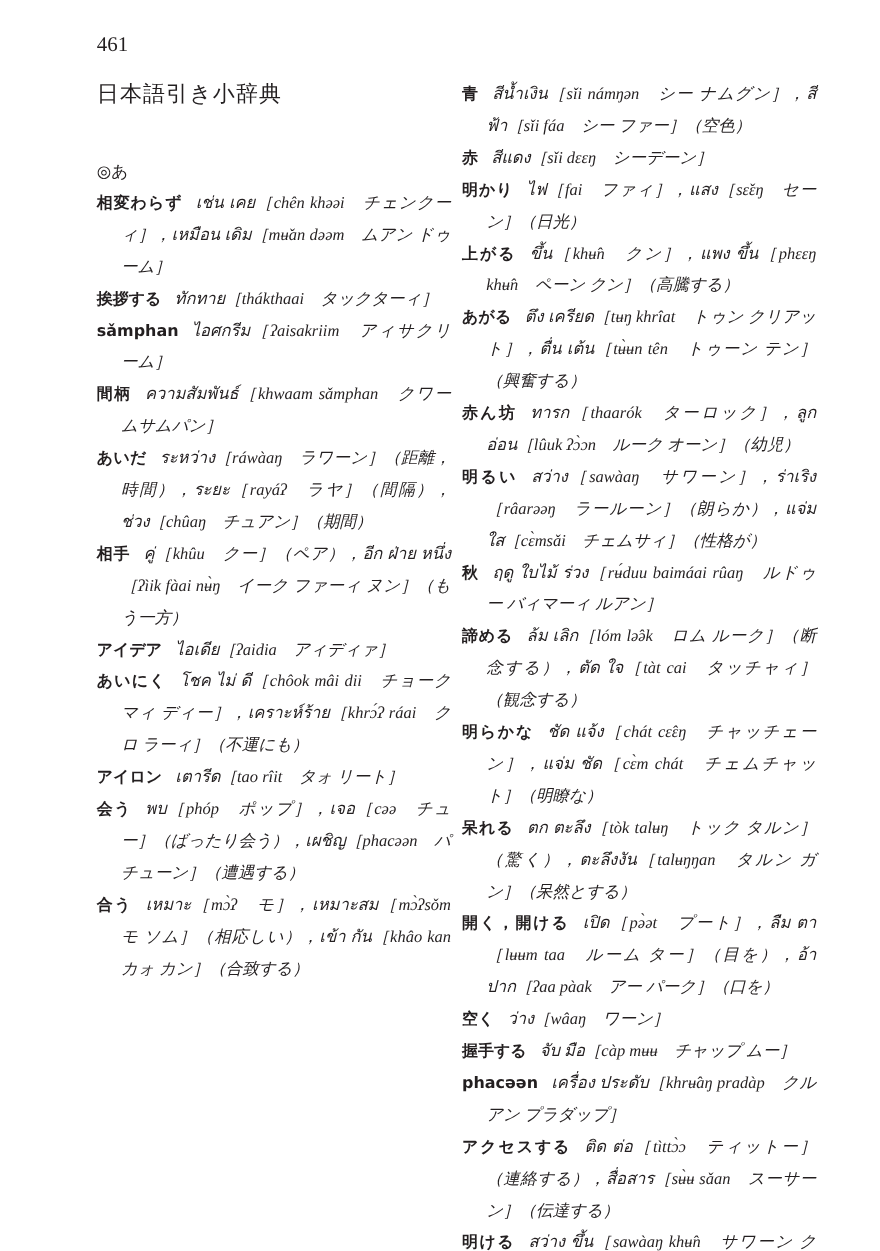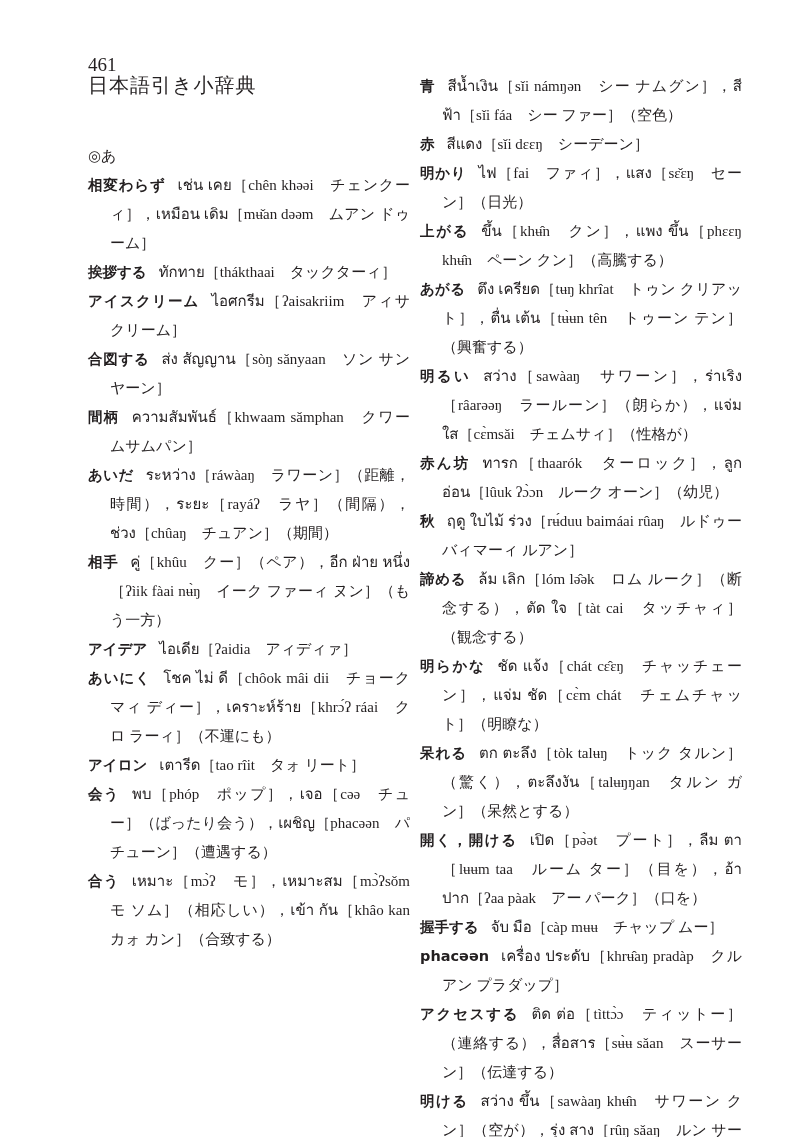--- a/index.html
+++ b/index.html
@@ -1,65 +1,65 @@
 <!DOCTYPE html>
 <html><head>
 <meta charset="utf-8">
 <style>
   html, body { margin:0; padding:0; background:#ffffff; }
   body { width:800px; height:1137px; position:relative; overflow:hidden;
          font-family:"DejaVu Serif", "Liberation Serif", serif; color:#231f20; }
   .page-number { position:absolute; left:88px; top:30px; font-size:19px;
-                 font-family:"Liberation Serif", serif;margin-top:24px; }
+                 font-family:"Liberation Serif", serif; }
   .page-title { position:absolute; left:88px; top:72px; font-size:20px;
                 font-family:Liberation Serif, serif; letter-spacing:1px; }
   .col { position:absolute; top:0; width:322px; font-size:14.2px; line-height:29px; }
   .col-left { left:88px; top:142px; }
   .col-right { left:420px; top:72px; }
   .section-head { font-size:15px; }
   .entry { padding-left:22px; text-indent:-22px; text-align:justify; }
   .hw { font-family:"DejaVu Sans", sans-serif; font-weight:bold; font-size:14.5px; margin-right:12px; }
-  .body { font-family:"Liberation Serif", "DejaVu Serif", serif; font-size:15px; }
+  .body { font-family:"Liberation Serif", "DejaVu Serif", serif; font-size:15px;font-style:italic; }
 </style>
 </head>
 <body>
 
 <div class="page-number">461</div>
 <div class="page-title">日本語引き小辞典</div>
 
 <div class="col col-left">
   <div class="section-head">◎あ</div>
   <div id="left-entries">
       <div class="entry"><span class="hw">相変わらず</span><span class="body">เช่น เคย［chên khəəi　チェンクーィ］，เหมือน เดิม［mʉ̌an dəəm　ムアン ドゥーム］</span></div>
       <div class="entry"><span class="hw">挨拶する</span><span class="body">ทักทาย［thákthaai　タックターィ］</span></div>
-      <div class="entry"><span class="hw">アイスクリーム</span><span class="body">ไอศกรีม［ʔaisakriim　アィサクリーム］</span></div>
-      <div class="entry"><span class="hw">合図する</span><span class="body">ส่ง สัญญาน［sòŋ sǎnyaan　ソン サンヤーン］</span></div>
+      <div class="entry"><span class="hw">sǎmphan</span><span class="body">ไอศกรีม［ʔaisakriim　アィサクリーム］</span></div>
       <div class="entry"><span class="hw">間柄</span><span class="body">ความสัมพันธ์［khwaam sǎmphan　クワームサムパン］</span></div>
       <div class="entry"><span class="hw">あいだ</span><span class="body">ระหว่าง［ráwàaŋ　ラワーン］（距離，時間），ระยะ［rayáʔ　ラヤ］（間隔），ช่วง［chûaŋ　チュアン］（期間）</span></div>
       <div class="entry"><span class="hw">相手</span><span class="body">คู่［khûu　クー］（ペア），อีก ฝ่าย หนึ่ง［ʔìik fàai nʉ̀ŋ　イーク ファーィ ヌン］（もう一方）</span></div>
       <div class="entry"><span class="hw">アイデア</span><span class="body">ไอเดีย［ʔaidia　アィディァ］</span></div>
       <div class="entry"><span class="hw">あいにく</span><span class="body">โชค ไม่ ดี［chôok mâi dii　チョーク マィ ディー］，เคราะห์ร้าย［khrɔ́ʔ ráai　クロ ラーィ］（不運にも）</span></div>
       <div class="entry"><span class="hw">アイロン</span><span class="body">เตารีด［tao rîit　タォ リート］</span></div>
       <div class="entry"><span class="hw">会う</span><span class="body">พบ［phóp　ポップ］，เจอ［cəə　チュー］（ばったり会う），เผชิญ［phacəən　パチューン］（遭遇する）</span></div>
       <div class="entry"><span class="hw">合う</span><span class="body">เหมาะ［mɔ̀ʔ　モ］，เหมาะสม［mɔ̀ʔsǒm　モ ソム］（相応しい），เข้า กัน［khâo kan　カォ カン］（合致する）</span></div>
     </div>
 </div>
 
 <div class="col col-right">
   <div id="right-entries">
       <div class="entry"><span class="hw">青</span><span class="body">สีน้ำเงิน［sǐi námŋən　シー ナムグン］，สีฟ้า［sǐi fáa　シー ファー］（空色）</span></div>
       <div class="entry"><span class="hw">赤</span><span class="body">สีแดง［sǐi dɛɛŋ　シーデーン］</span></div>
       <div class="entry"><span class="hw">明かり</span><span class="body">ไฟ［fai　ファィ］，แสง［sɛ̌ɛŋ　セーン］（日光）</span></div>
       <div class="entry"><span class="hw">上がる</span><span class="body">ขึ้น［khʉ̂n　クン］，แพง ขึ้น［phɛɛŋ khʉ̂n　ペーン クン］（高騰する）</span></div>
       <div class="entry"><span class="hw">あがる</span><span class="body">ตึง เครียด［tʉŋ khrîat　トゥン クリアット］，ตื่น เต้น［tʉ̀ʉn tên　トゥーン テン］（興奮する）</span></div>
+      <div class="entry"><span class="hw">赤ん坊</span><span class="body">ทารก［thaarók　ターロック］，ลูก อ่อน［lûuk ʔɔ̀ɔn　ルーク オーン］（幼児）</span></div>
       <div class="entry"><span class="hw">明るい</span><span class="body">สว่าง［sawàaŋ　サワーン］，ร่าเริง［râarəəŋ　ラールーン］（朗らか），แจ่ม ใส［cɛ̀msǎi　チェムサィ］（性格が）</span></div>
-      <div class="entry"><span class="hw">赤ん坊</span><span class="body">ทารก［thaarók　ターロック］，ลูก อ่อน［lûuk ʔɔ̀ɔn　ルーク オーン］（幼児）</span></div>
       <div class="entry"><span class="hw">秋</span><span class="body">ฤดู ใบไม้ ร่วง［rʉ́duu baimáai rûaŋ　ルドゥー バィマーィ ルアン］</span></div>
       <div class="entry"><span class="hw">諦める</span><span class="body">ล้ม เลิก［lóm lə̂ək　ロム ルーク］（断念する），ตัด ใจ［tàt cai　タッチャィ］（観念する）</span></div>
       <div class="entry"><span class="hw">明らかな</span><span class="body">ชัด แจ้ง［chát cɛ̂ɛŋ　チャッチェーン］，แจ่ม ชัด［cɛ̀m chát　チェムチャット］（明瞭な）</span></div>
       <div class="entry"><span class="hw">呆れる</span><span class="body">ตก ตะลึง［tòk talʉŋ　トック タルン］（驚く），ตะลึงงัน［talʉŋŋan　タルン ガン］（呆然とする）</span></div>
       <div class="entry"><span class="hw">開く，開ける</span><span class="body">เปิด［pə̀ət　プート］，ลืม ตา［lʉʉm taa　ルーム ター］（目を），อ้า ปาก［ʔaa pàak　アー パーク］（口を）</span></div>
+      <div class="entry"><span class="hw">空く</span><span class="body">ว่าง［wâaŋ　ワーン］</span></div>
       <div class="entry"><span class="hw">握手する</span><span class="body">จับ มือ［càp mʉʉ　チャップ ムー］</span></div>
       <div class="entry"><span class="hw">phacəən</span><span class="body">เครื่อง ประดับ［khrʉ̂aŋ pradàp　クルアン プラダップ］</span></div>
       <div class="entry"><span class="hw">アクセスする</span><span class="body">ติด ต่อ［tìttɔ̀ɔ　ティットー］（連絡する），สื่อสาร［sʉ̀ʉ sǎan　スーサーン］（伝達する）</span></div>
       <div class="entry"><span class="hw">明ける</span><span class="body">สว่าง ขึ้น［sawàaŋ khʉ̂n　サワーン クン］（空が），รุ่ง สาง［rûŋ sǎaŋ　ルン サーン］（夜が）</span></div>
     </div>
 </div>
 
 </body></html>

